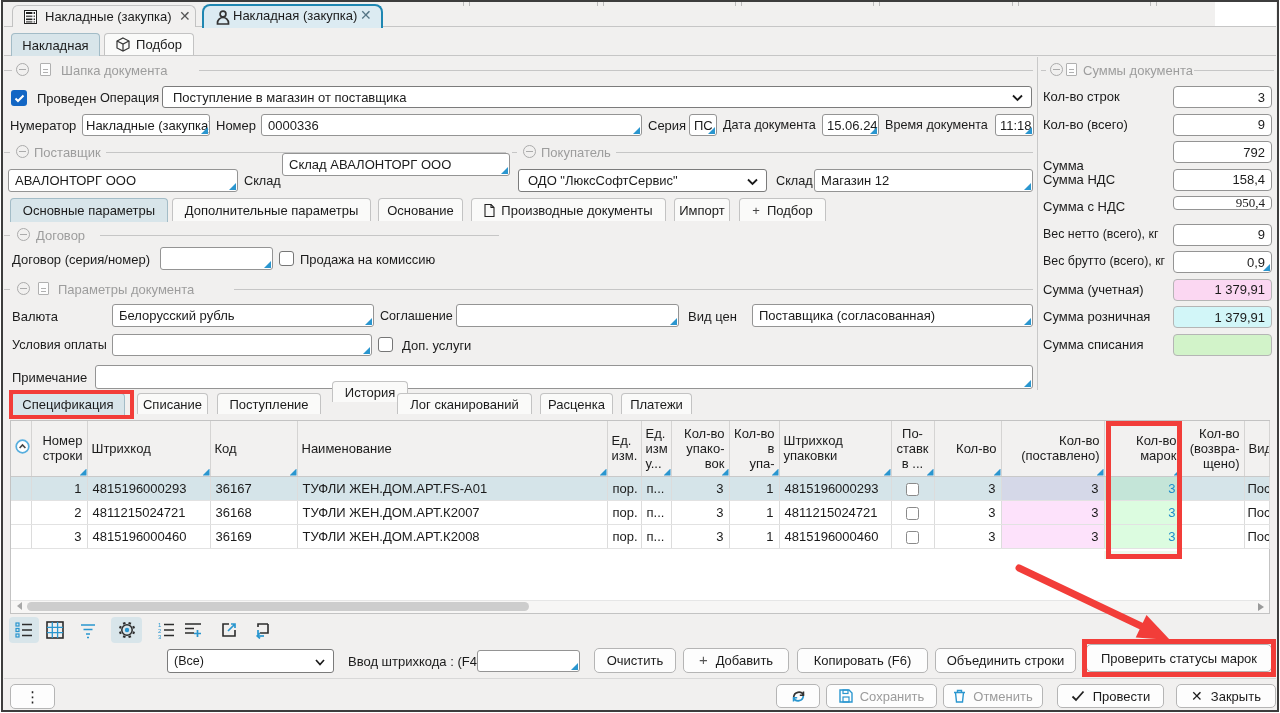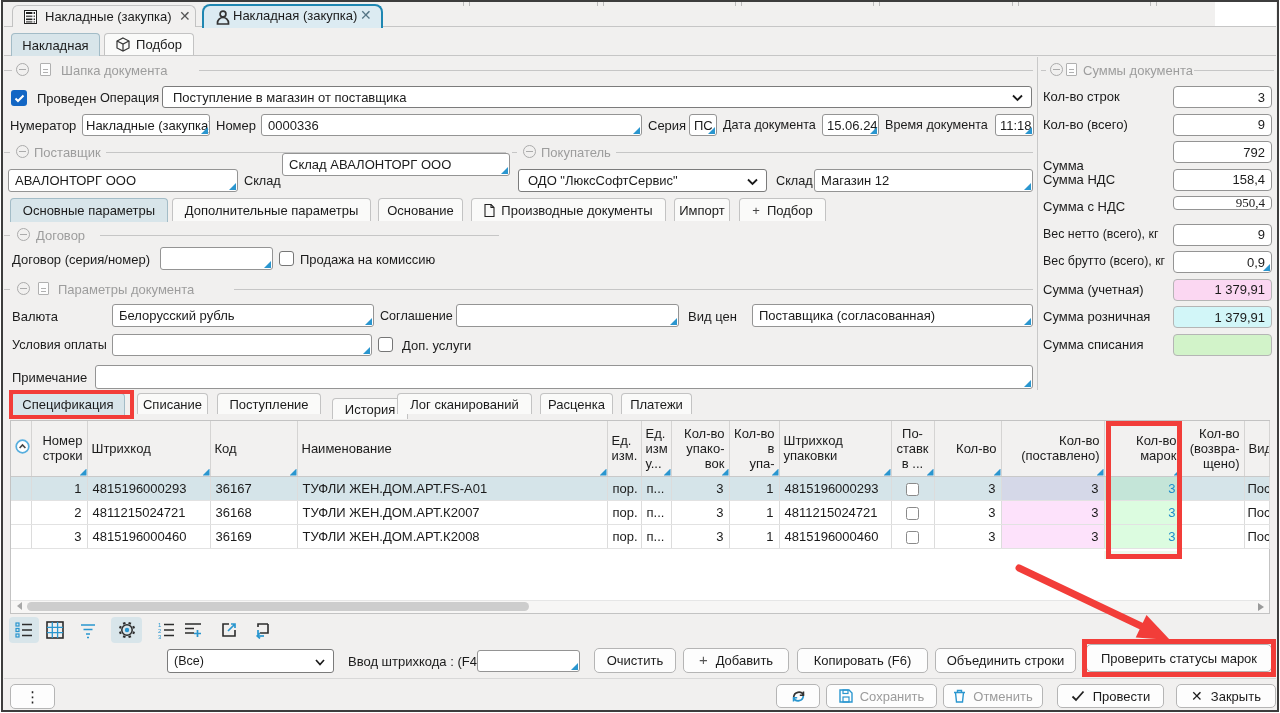--- a/index.html
+++ b/index.html
@@ -166,21 +166,21 @@
 <div class="fld fr tri" style="left:1173px;top:251.0px;width:99px;height:22px;border-radius:4px;">0,9</div>
 <div class="lbl" style="left:1043px;top:281.5px;">Сумма (учетная)</div>
 <div class="fld fr " style="left:1173px;top:278.5px;width:99px;height:22px;border-radius:4px;background:#fbd7f2;border-color:#b5b5b5;">1 379,91</div>
 <div class="lbl" style="left:1043px;top:309.0px;">Сумма розничная</div>
 <div class="fld fr " style="left:1173px;top:306.0px;width:99px;height:22px;border-radius:4px;background:#d2f6f8;border-color:#b5b5b5;">1 379,91</div>
 <div class="lbl" style="left:1043px;top:336.5px;">Сумма списания</div>
 <div class="fld fr " style="left:1173px;top:333.5px;width:99px;height:22px;border-radius:4px;background:#d2f3c9;border-color:#b5b5b5;"></div>
 <div class="tab tabact" style="left:11px;top:393px;width:114px;height:22px">Спецификация</div>
 <div class="tab" style="left:137px;top:393px;width:71px;height:21px">Списание</div>
 <div class="tab" style="left:217px;top:393px;width:104px;height:21px">Поступление</div>
-<div class="tab" style="left:332px;top:398px;width:76px;height:21px">История</div>
+<div class="tab" style="left:332px;top:381px;width:76px;height:21px">История</div>
 <div class="tab" style="left:397px;top:393px;width:135px;height:21px">Лог сканирований</div>
 <div class="tab" style="left:540px;top:393px;width:73px;height:21px">Расценка</div>
 <div class="tab" style="left:621px;top:393px;width:71px;height:21px">Платежи</div>
 <div class="a" style="left:10px;top:420px;width:1260px;height:194px;background:#fff;border:1px solid #c3c3c3">
     <table style="border-collapse:collapse;table-layout:fixed;width:1258px;font-size:13px">
       <colgroup>
         <col style="width:20px">
         <col style="width:56px">
         <col style="width:123px">
         <col style="width:87px">

